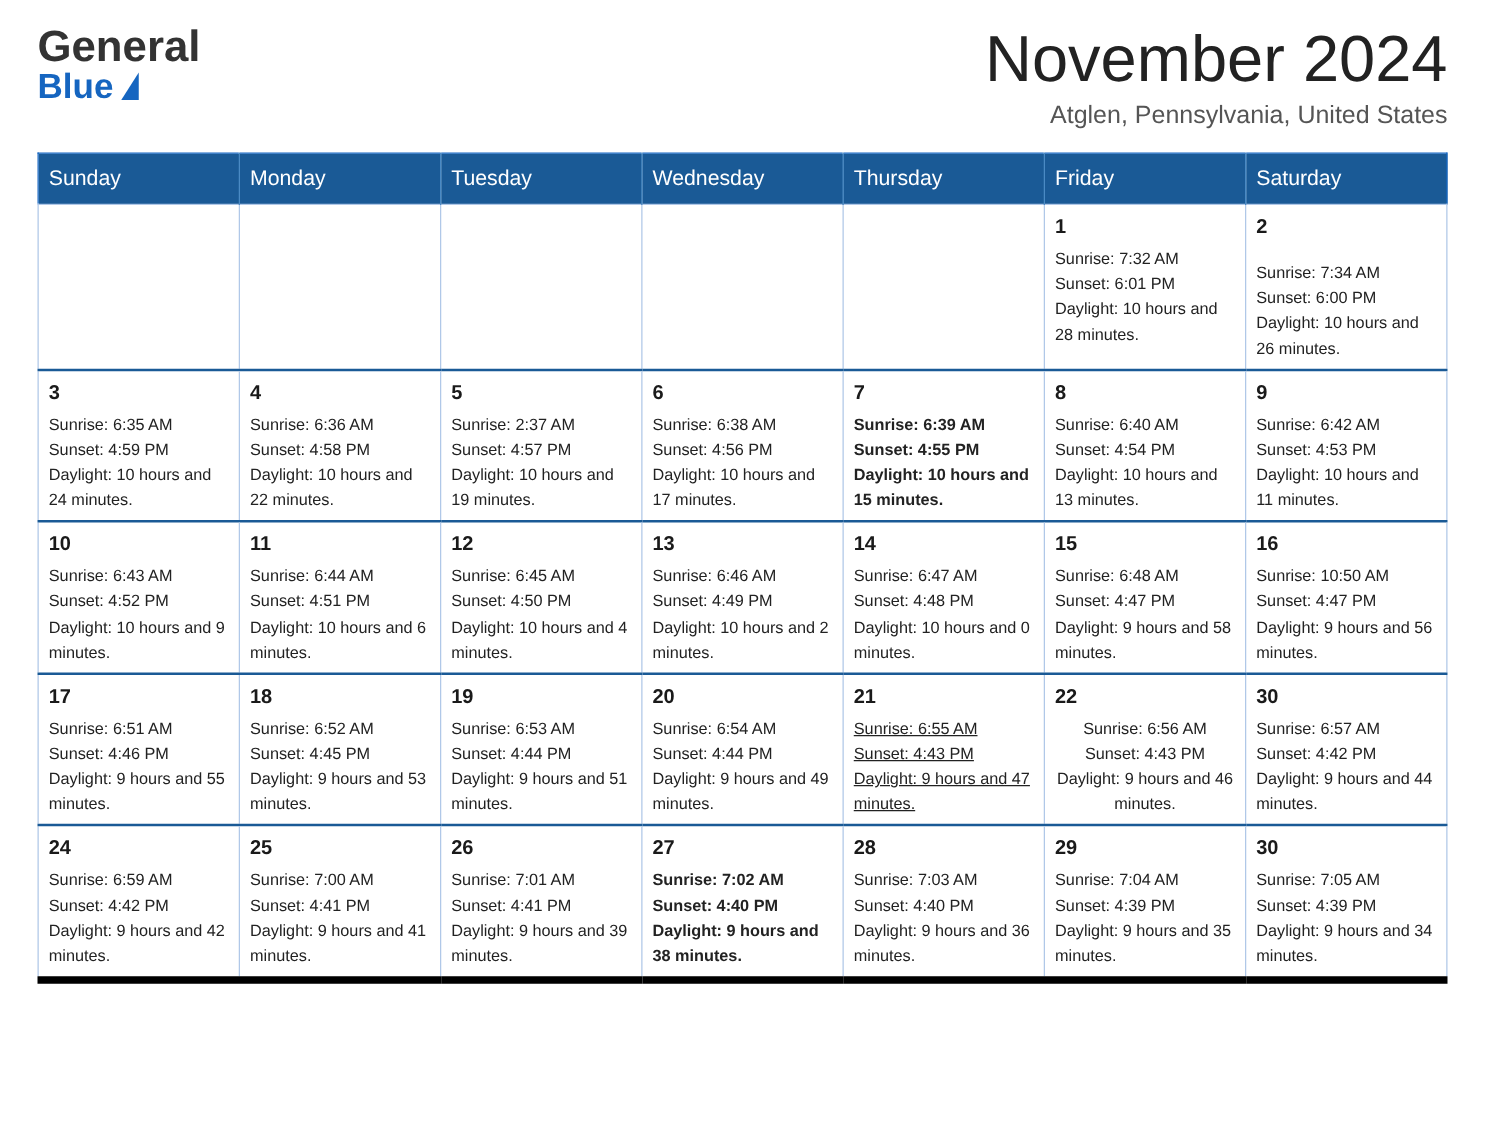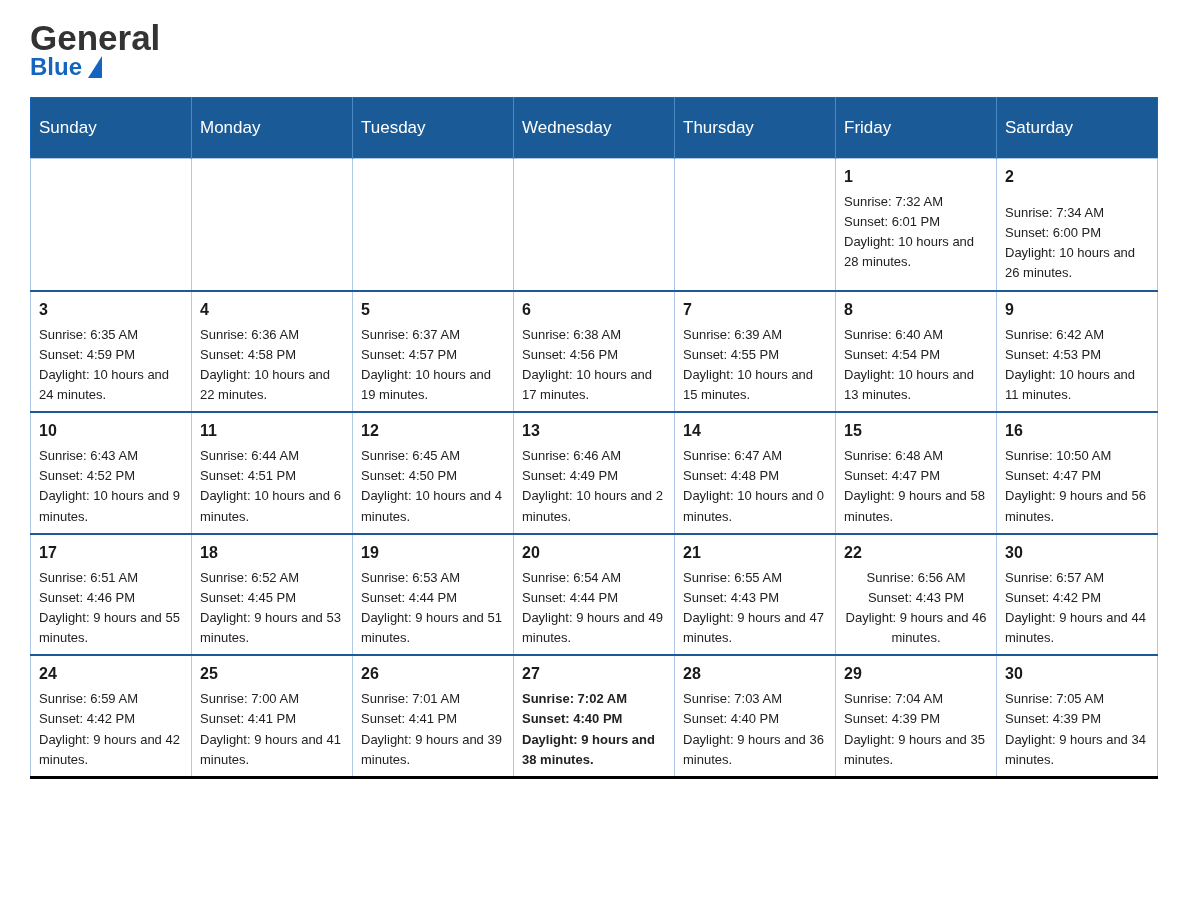--- a/index.html
+++ b/index.html
@@ -21,21 +21,21 @@
       flex-direction: column;
       align-items: flex-start;
     }
     .logo-general {
       font-size: 35px;
       font-weight: bold;
       color: #333;
       line-height: 1;
     }
     .logo-blue {
-      font-size: 24px;
+      font-size: 28px;
       font-weight: bold;
       color: #1565c0;
       line-height: 1;
       display: flex;
       align-items: center;
       gap: 4px;
     }
     .logo-triangle {
       width: 0;
       height: 0;
@@ -62,37 +62,37 @@
     .calendar {
       width: 100%;
       border-collapse: collapse;
       border: 1.5px solid #1565c0;
     }
     .calendar th {
       background-color: #1a5a96;
       color: #fff;
       font-size: 17px;
       font-weight: normal;
-      padding: 20px 8px;
+      padding: 10px 8px;
       text-align: left;
       border-right: 1px solid #4a8ac4;
     }
     .calendar th:last-child { border-right: none; }
     .calendar td {
       vertical-align: top;
       border: 1px solid #b0c8e8;
       padding: 6px 8px;
       width: 14.28%;
       min-height: 105px;
       font-size: 13px;
       color: #222;
       line-height: 1.5;
     }
     .calendar tr td { border-bottom: 2px solid #1a5a96; }
-    .calendar tr:last-child td { border-bottom: 3px solid #000000; }
+    .calendar tr:last-child td { border-bottom: 6px solid #000000; }
     .day-num {
       font-size: 16px;
       font-weight: bold;
       color: #1a1a1a;
       display: block;
       margin-bottom: 3px;
     }
     .day-info {
       font-size: 13px;
       color: #222;
@@ -104,20 +104,24 @@
 <body>
 
 <div class="header">
   <div class="logo">
     <div class="logo-general">General</div>
     <div class="logo-blue">
       <span>Blue</span>
       <span class="logo-triangle"></span>
     </div>
   </div>
+  <div class="title-section">
+    <div class="month-title">November 2024</div>
+    <div class="location">Atglen, Pennsylvania, United States</div>
+  </div>
 </div>
 
 <table class="calendar">
   <thead>
     <tr>
     <th>Sunday</th>
         <th>Monday</th>
         <th>Tuesday</th>
         <th>Wednesday</th>
         <th>Thursday</th>
@@ -153,33 +157,33 @@
 Daylight: 10 hours and 24 minutes.</div>
         </td>
         <td>
           <span class="day-num">4</span>
           <div class="day-info" style="white-space: pre-line;">Sunrise: 6:36 AM
 Sunset: 4:58 PM
 Daylight: 10 hours and 22 minutes.</div>
         </td>
         <td>
           <span class="day-num">5</span>
-          <div class="day-info" style="white-space: pre-line;">Sunrise: 6:37 AM
+          <div class="day-info" style="white-space: pre-line;">Sunrise: 2:37 AM
 Sunset: 4:57 PM
 Daylight: 10 hours and 19 minutes.</div>
         </td>
         <td>
           <span class="day-num">6</span>
           <div class="day-info" style="white-space: pre-line;">Sunrise: 6:38 AM
 Sunset: 4:56 PM
 Daylight: 10 hours and 17 minutes.</div>
         </td>
         <td>
           <span class="day-num">7</span>
-          <div class="day-info" style="white-space: pre-line;">Sunrise: 6:39 AM
+          <div class="day-info" style="white-space: pre-line; font-weight: bold;">Sunrise: 6:39 AM
 Sunset: 4:55 PM
 Daylight: 10 hours and 15 minutes.</div>
         </td>
         <td>
           <span class="day-num">8</span>
           <div class="day-info" style="white-space: pre-line;">Sunrise: 6:40 AM
 Sunset: 4:54 PM
 Daylight: 10 hours and 13 minutes.</div>
         </td>
         <td>
@@ -253,21 +257,21 @@
 Daylight: 9 hours and 51 minutes.</div>
         </td>
         <td>
           <span class="day-num">20</span>
           <div class="day-info" style="white-space: pre-line;">Sunrise: 6:54 AM
 Sunset: 4:44 PM
 Daylight: 9 hours and 49 minutes.</div>
         </td>
         <td>
           <span class="day-num">21</span>
-          <div class="day-info" style="white-space: pre-line;">Sunrise: 6:55 AM
+          <div class="day-info" style="white-space: pre-line; text-decoration: underline;">Sunrise: 6:55 AM
 Sunset: 4:43 PM
 Daylight: 9 hours and 47 minutes.</div>
         </td>
         <td>
           <span class="day-num">22</span>
           <div class="day-info" style="white-space: pre-line; text-align: center;">Sunrise: 6:56 AM
 Sunset: 4:43 PM
 Daylight: 9 hours and 46 minutes.</div>
         </td>
         <td>

